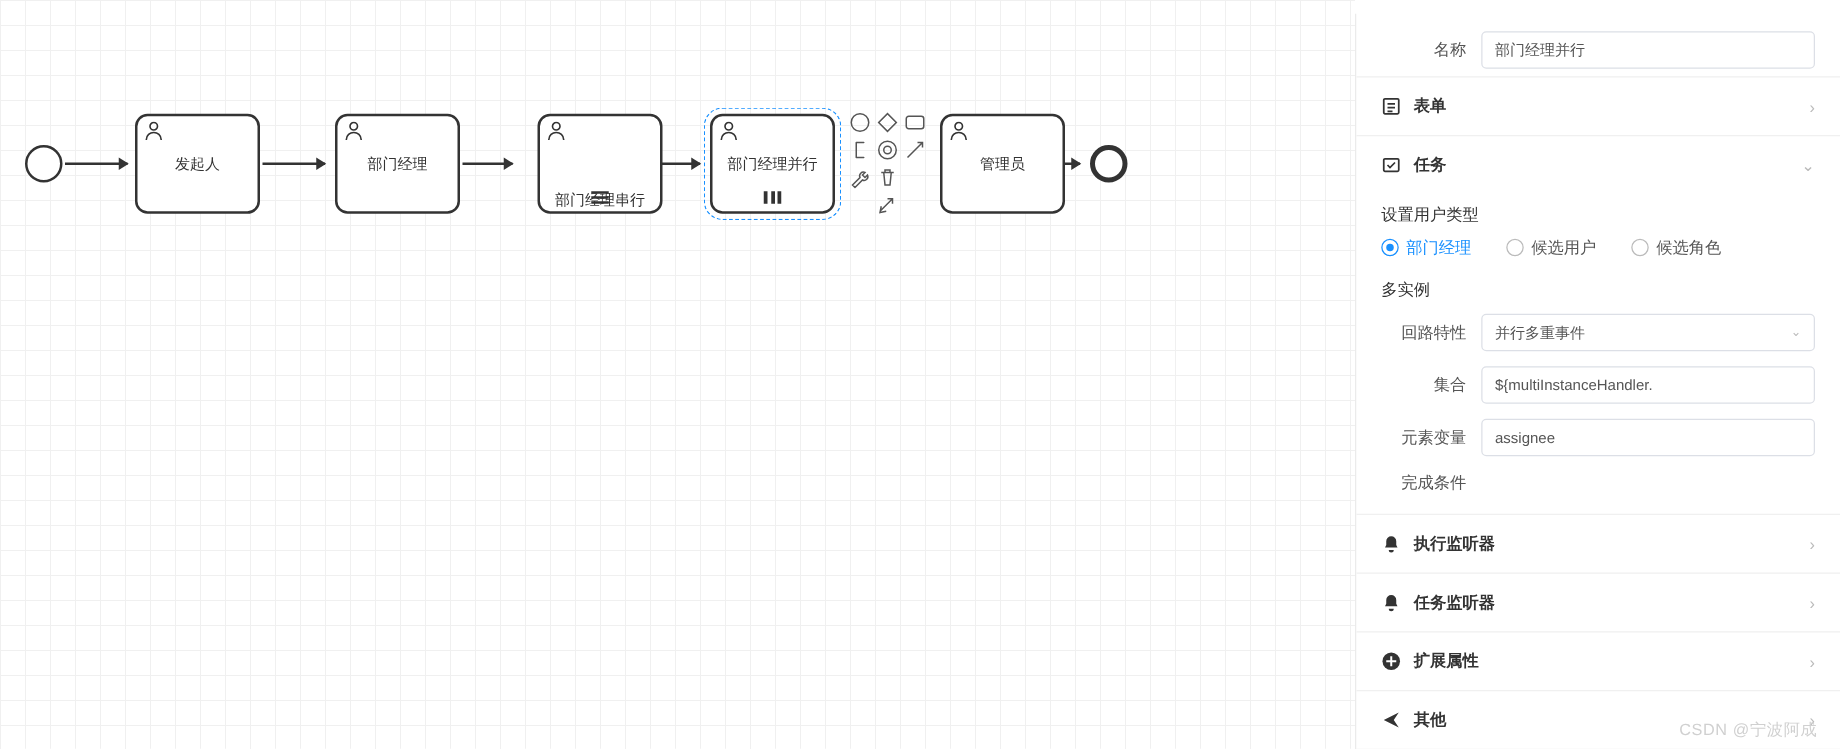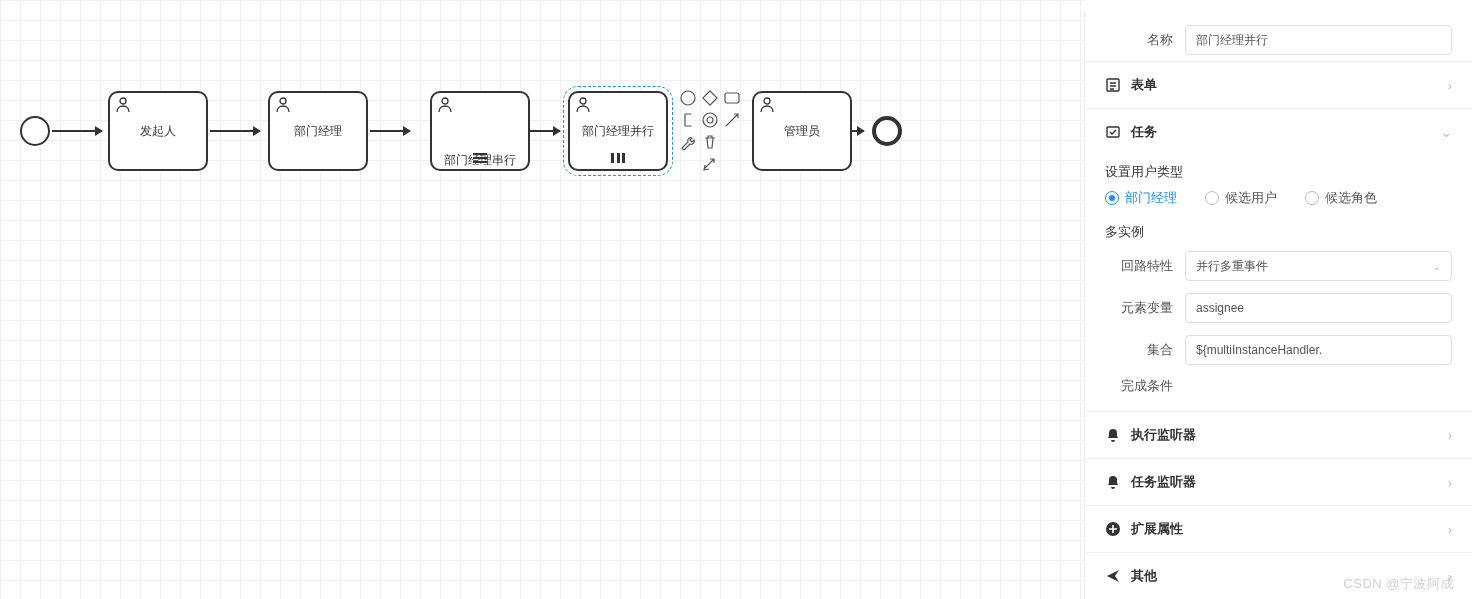--- a/index.html
+++ b/index.html
@@ -269,28 +269,28 @@
     <div class="subhead">多实例</div>
 
     <div class="row">
       <span class="label">回路特性</span>
       <div class="select">
         <span>并行多重事件</span>
         <span class="caret">⌄</span>
       </div>
     </div>
     <div class="row">
+      <span class="label">集合</span>
+      <input value="${multiInstanceHandler." style="">
+    </div>
+    <div class="row">
       <span class="label">元素变量</span>
       <input value="assignee" style="">
     </div>
     <div class="row">
-      <span class="label">集合</span>
-      <input value="${multiInstanceHandler." style="">
-    </div>
-    <div class="row">
       <span class="label">完成条件</span>
     </div>
   </div>
 
   <div class="section">
     <div class="left">
       <span class="ic">
           <svg viewBox="0 0 16 16">
             <path d="M8 2a4 4 0 0 0-4 4v3l-1 2h10l-1-2V6a4 4 0 0 0-4-4zM6 13a2 2 0 0 0 4 0" fill="#333"></path>
           </svg>

